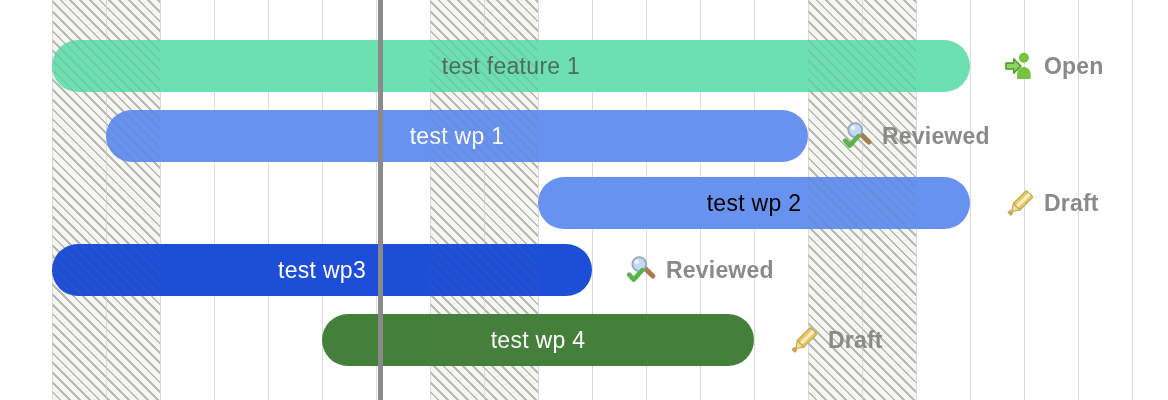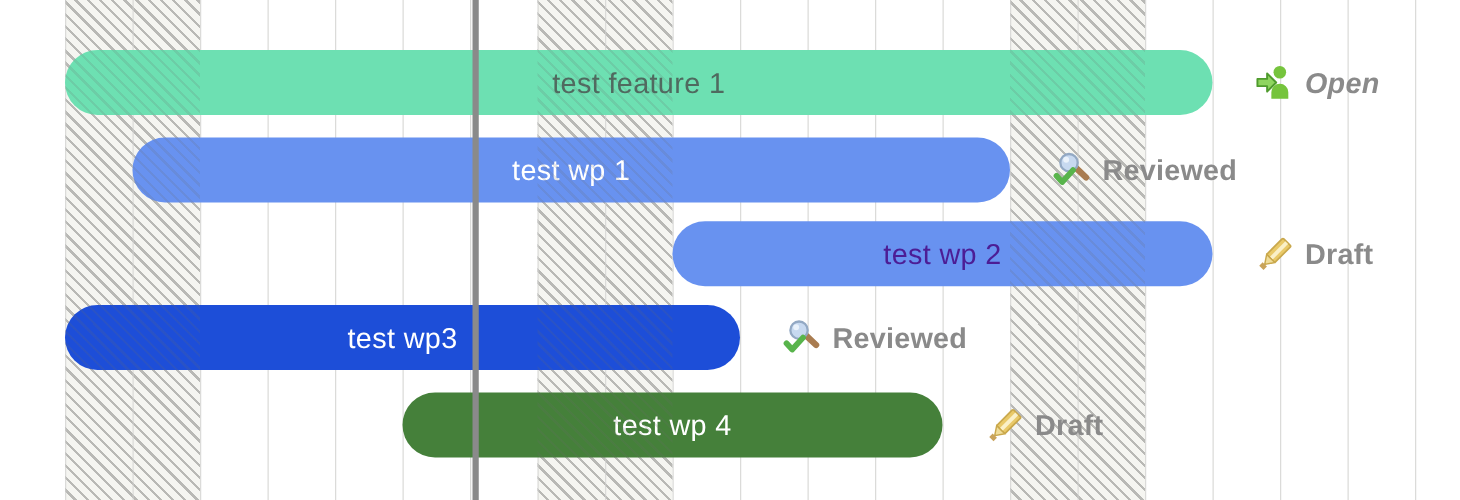--- a/index.html
+++ b/index.html
@@ -120,21 +120,21 @@
   <div id="layer-bars">
   <div class="gantt-bar" style="left: 52px; top: 40px; width: 918px; height: 52px; background: rgb(109, 224, 178);">
     <span class="bar-label" style="color: rgb(79, 106, 95);">test feature 1</span>
   </div>
 
   <div class="gantt-bar" style="left: 106px; top: 110px; width: 702px; height: 52px; background: rgb(104, 146, 240);">
     <span class="bar-label" style="color: rgb(255, 255, 255);">test wp 1</span>
   </div>
 
   <div class="gantt-bar" style="left: 538px; top: 177px; width: 432px; height: 52px; background: rgb(104, 146, 240);">
-    <span class="bar-label" style="color: #4c1d95;">test wp 2</span>
+    <span class="bar-label" style="color: #000000;">test wp 2</span>
   </div>
 
   <div class="gantt-bar" style="left: 52px; top: 244px; width: 540px; height: 52px; background: #1d4ed8;">
     <span class="bar-label" style="color: rgb(255, 255, 255);">test wp3</span>
   </div>
 
   <div class="gantt-bar" style="left: 322px; top: 314px; width: 432px; height: 52px; background: rgb(69, 128, 58);">
     <span class="bar-label" style="color: rgb(255, 255, 255);">test wp 4</span>
   </div>
 </div>
@@ -146,21 +146,21 @@
   <div class="today-marker" id="today-marker" style="left: 378px; background: rgb(138, 138, 138);"></div>
   <div id="layer-status">
   <div class="status" style="left: 1004px; top: 40px;">
     <span class="status-icon">
           <svg viewBox="0 0 32 32">
             <polygon points="2,12.5 10,12.5 10,8 17.5,15.5 10,23 10,18.5 2,18.5" fill="#8FD55F" stroke="#4F9B2D" stroke-width="1.6" stroke-linejoin="round"></polygon>
             <circle cx="20.5" cy="7" r="5.2" fill="#76C43D"></circle>
             <path d="M13.5 29 v-5.5 a7 7 0 0 1 14 0 V29 z" fill="#76C43D"></path>
           </svg>
         </span>
-    <span class="status-text" style="color: rgb(138, 138, 138); font-style: italic;">Open</span>
+    <span class="status-text" style="color: rgb(138, 138, 138);">Open</span>
   </div>
 
   <div class="status" style="left: 842px; top: 110px;">
     <span class="status-icon">
           <svg viewBox="0 0 34 32">
             <line x1="21" y1="14" x2="29.5" y2="22" stroke="#A97C50" stroke-width="5.5" stroke-linecap="round"></line>
             <circle cx="14.5" cy="9" r="7.6" fill="#C7D9F0" stroke="#93A9C4" stroke-width="2"></circle>
             <circle cx="12" cy="6.5" r="2.6" fill="#EAF2FB"></circle>
             <path d="M3.5 20.5 l5 5.5 L18 15.5" stroke="#58B44B" stroke-width="5" fill="none" stroke-linecap="round" stroke-linejoin="round"></path>
           </svg>

